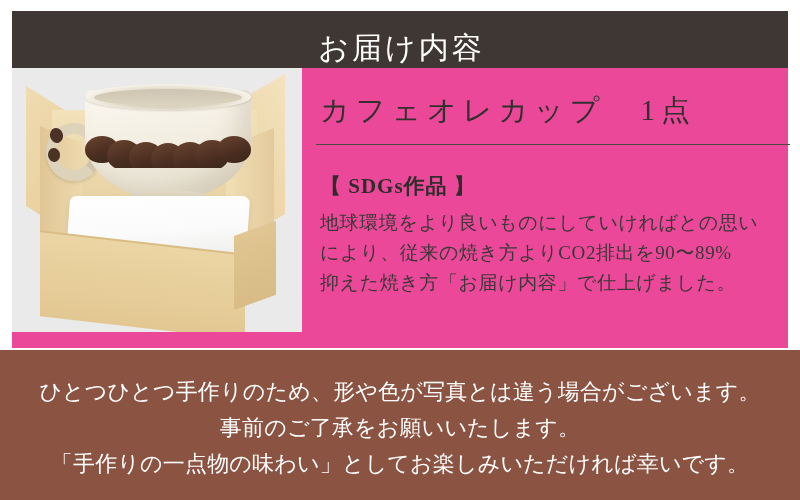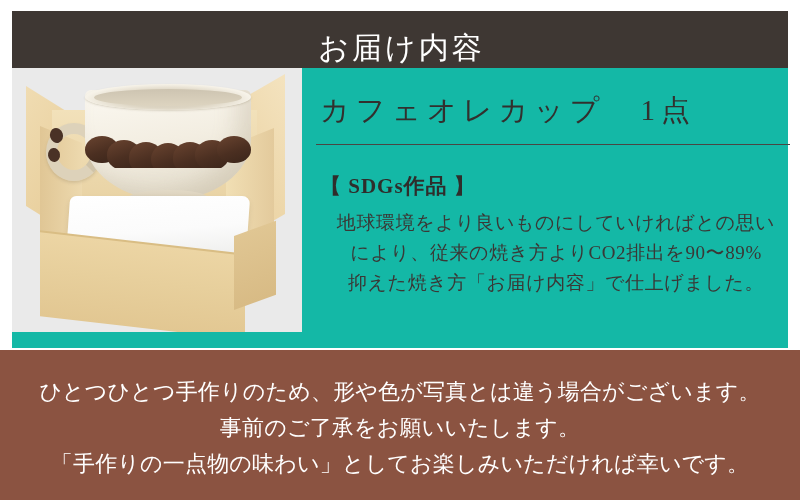--- a/index.html
+++ b/index.html
@@ -42,21 +42,21 @@
     margin-top: 16px;
   }
 
   
   .content-panel {
     position: absolute;
     left: 12px;
     top: 68px;
     width: 776px;
     height: 280px;
-    background: #14b8a6;
+    background: #ec4899;
     display: flex;
     flex-direction: row;
   }
 
   
   .photo-area {
     position: relative;
     width: 290px;
     height: 264px;
     overflow: hidden;
@@ -243,21 +243,21 @@
     letter-spacing: 1px;
   }
   .sdgs-body {
     margin-top: 8px;
     padding-left: 4px;
     font-size: 19px;
     line-height: 1.58;
     color: #3a3836;
     letter-spacing: 0.6px;
   }
-  .sdgs-body div { white-space: pre; text-align: center; }
+  .sdgs-body div { white-space: pre; }
 
   
   .notice-banner {
     position: absolute;
     left: 0;
     top: 350px;
     width: 800px;
     height: 150px;
     background: #8b5341;
     display: flex;

